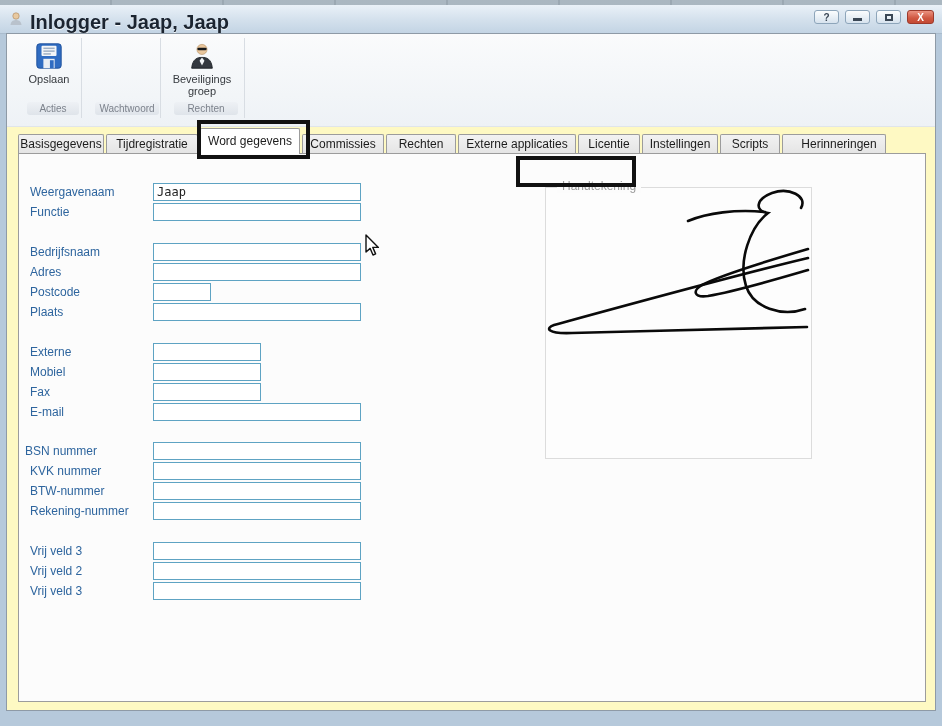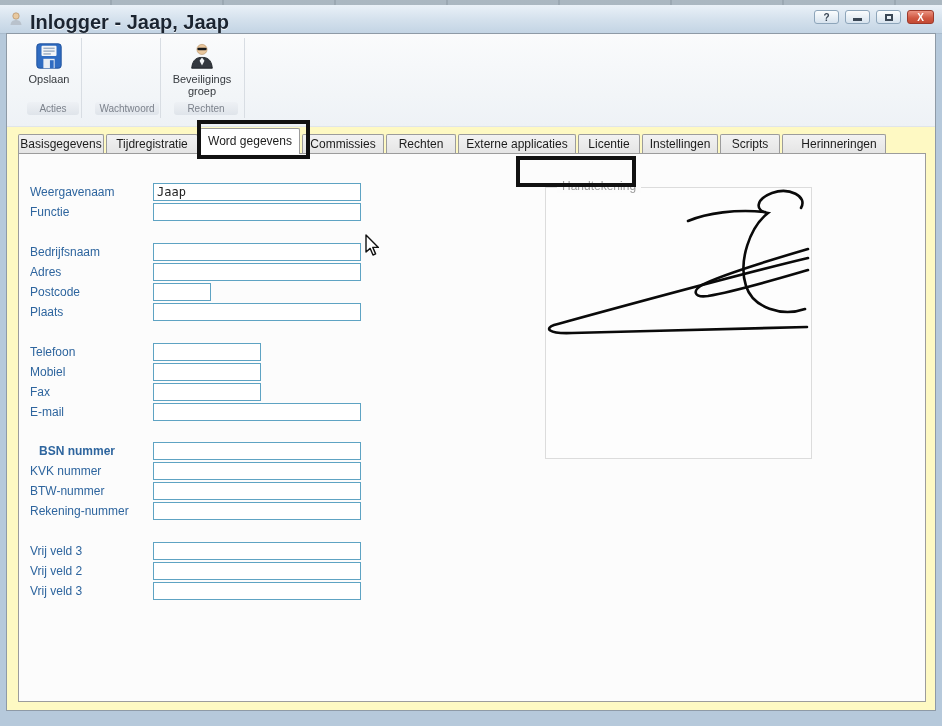--- a/index.html
+++ b/index.html
@@ -191,29 +191,29 @@
       <div class="f-label" style="left: 11px; top: 51px;">Functie</div>
       <input class="f-input" type="text" style="left: 134px; top: 49px; width: 200px;">
       <div class="f-label" style="left: 11px; top: 91px;">Bedrijfsnaam</div>
       <input class="f-input" type="text" style="left: 134px; top: 89px; width: 200px;">
       <div class="f-label" style="left: 11px; top: 111px;">Adres</div>
       <input class="f-input" type="text" style="left: 134px; top: 109px; width: 200px;">
       <div class="f-label" style="left: 11px; top: 131px;">Postcode</div>
       <input class="f-input" type="text" style="left: 134px; top: 129px; width: 50px;">
       <div class="f-label" style="left: 11px; top: 151px;">Plaats</div>
       <input class="f-input" type="text" style="left: 134px; top: 149px; width: 200px;">
-      <div class="f-label" style="left: 11px; top: 191px;">Telefoon</div>
+      <div class="f-label" style="left: 11px; top: 191px;">Externe</div>
       <input class="f-input" type="text" style="left: 134px; top: 189px; width: 100px;">
       <div class="f-label" style="left: 11px; top: 211px;">Mobiel</div>
       <input class="f-input" type="text" style="left: 134px; top: 209px; width: 100px;">
       <div class="f-label" style="left: 11px; top: 231px;">Fax</div>
       <input class="f-input" type="text" style="left: 134px; top: 229px; width: 100px;">
       <div class="f-label" style="left: 11px; top: 251px;">E-mail</div>
       <input class="f-input" type="text" style="left: 134px; top: 249px; width: 200px;">
-      <div class="f-label" style="left: 20px; top: 290px; font-weight: bold;">BSN nummer</div>
+      <div class="f-label" style="left: 6px; top: 290px;">BSN nummer</div>
       <input class="f-input" type="text" style="left: 134px; top: 288px; width: 200px;">
       <div class="f-label" style="left: 11px; top: 310px;">KVK nummer</div>
       <input class="f-input" type="text" style="left: 134px; top: 308px; width: 200px;">
       <div class="f-label" style="left: 11px; top: 330px;">BTW-nummer</div>
       <input class="f-input" type="text" style="left: 134px; top: 328px; width: 200px;">
       <div class="f-label" style="left: 11px; top: 350px;">Rekening-nummer</div>
       <input class="f-input" type="text" style="left: 134px; top: 348px; width: 200px;">
       <div class="f-label" style="left: 11px; top: 390px;">Vrij veld 3</div>
       <input class="f-input" type="text" style="left: 134px; top: 388px; width: 200px;">
       <div class="f-label" style="left: 11px; top: 410px;">Vrij veld 2</div>

